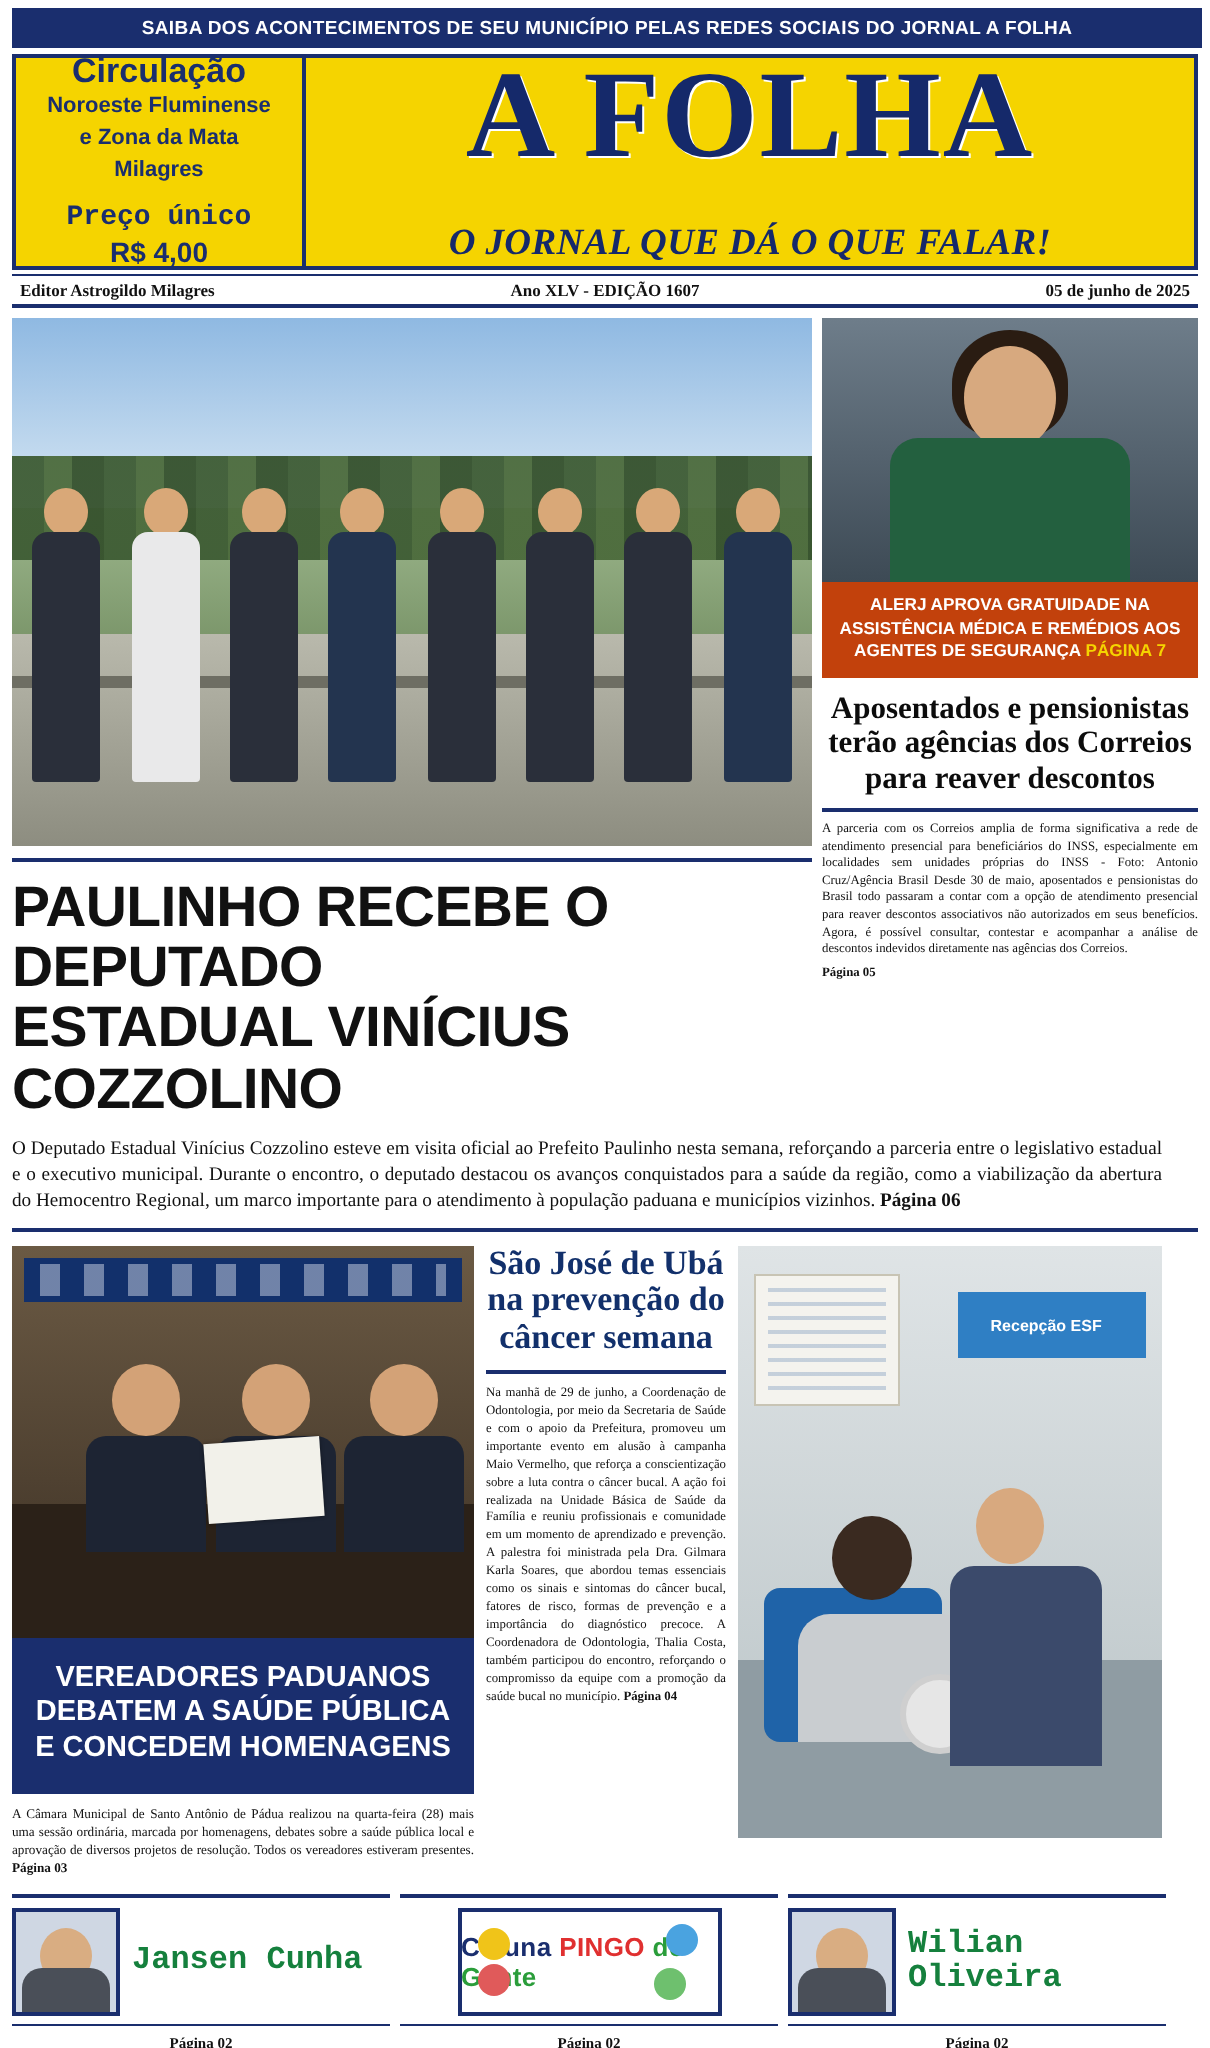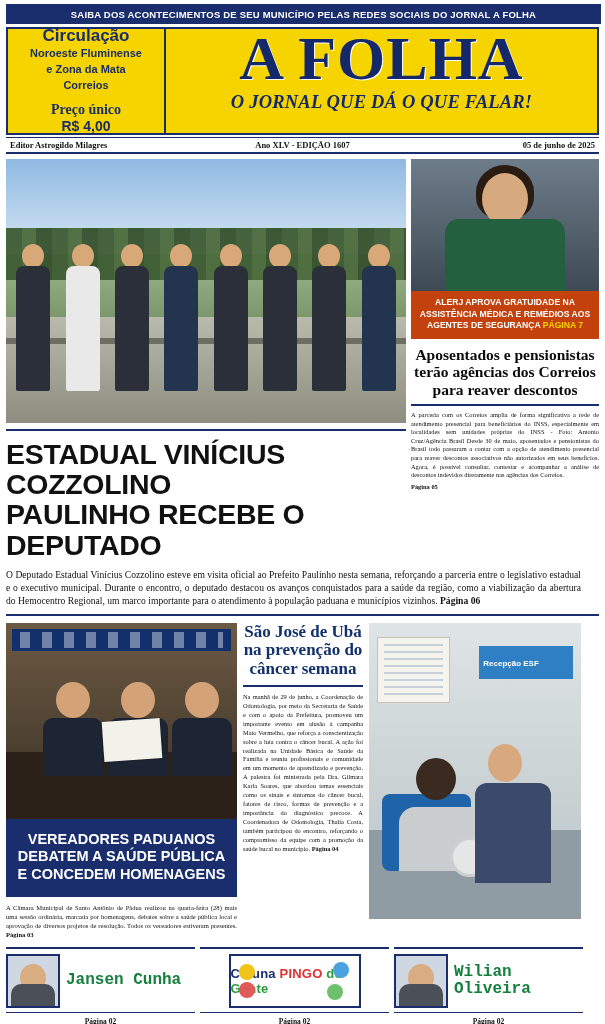--- a/index.html
+++ b/index.html
@@ -30,21 +30,21 @@
   }
 
   
   .masthead {
     display: flex;
     margin: 3px 6px 0 6px;
     border: 0;
     height: 108px;
   }
   .mast-left {
-    width: 160px;
+    width: 147px;
     background: #f5d400;
     border: 2px solid #1a2e6e;
     display: flex; flex-direction: column;
     align-items: center; justify-content: center;
     text-align: center;
     color: #1a2e6e;
     padding: 3px;
   }
   .mast-left .circ {
     font-family: "Liberation Sans", sans-serif;
@@ -59,39 +59,39 @@
     line-height: 1.25;
     margin-top: 2px;
   }
   .mast-left .rule {
     width: 88%;
     height: 2px;
     background: #1a2e6e;
     margin: 6px 0 4px 0;
   }
   .mast-left .preco {
-    font-family: Liberation Serif, serif;
+    font-family: Liberation Mono, monospace;
     font-weight: bold;
     font-size: 14px;
     line-height: 1.1;
   }
   .mast-left .price {
     font-family: "Liberation Sans", sans-serif;
     font-weight: bold;
     font-size: 14px;
     line-height: 1.2;
   }
 
   .mast-right {
     flex: 1;
     background: #f5d400;
     border: 2px solid #1a2e6e;
     border-left: 0;
     display: flex; flex-direction: column;
-    align-items: center; justify-content: flex-start;
+    align-items: center; justify-content: space-between;
     color: #1a2e6e;
     position: relative;
   }
   .logo-title {
     font-family: "Liberation Serif", serif;
     font-weight: bold;
     font-size: 62px;
     line-height: 0.95;
     letter-spacing: 1px;
     color: #15296a;
@@ -266,21 +266,21 @@
   }
   .col-b .body-text .pg{ font-weight:bold; }
 
   .photo-clinic {
     width:100%; height:296px; position:relative; overflow:hidden;
     background: linear-gradient(#dfe4e6, #b9c3c6);
   }
   .photo-clinic .wallboard { position:absolute; left:4%; top:5%; width:34%; height:22%; background:#f4f3ee; border:1px solid #c8c4b4; }
   .photo-clinic .wallboard::after{content:""; position:absolute; inset:6px; background:repeating-linear-gradient(#b9c7d6 0 2px, transparent 2px 7px); opacity:.8;}
   .photo-clinic .sign { position:absolute; right:4%; top:8%; width:44%; height:11%; background:#2f7fc4; }
-  .photo-clinic .sign span { color:#fff; font-family:"Liberation Sans",sans-serif; font-size:8px; font-weight:bold; position:absolute; left:4px; top:50%; transform:translateY(-50%); }
+  .photo-clinic .sign span { color:#fff; font-family:"Liberation Sans",sans-serif; font-size:8px; font-weight:bold; position:absolute; left:16px; top:50%; transform:translateY(-50%); }
   .photo-clinic .counter { position:absolute; left:0; right:0; bottom:0; height:30%; background:#8f9ca3; }
   .photo-clinic .chairblue { position:absolute; left:6%; bottom:16%; width:42%; height:26%; background:#1f63a8; border-radius:8px; }
   .photo-clinic .patient-h { position:absolute; left:22%; bottom:40%; width:40px; height:42px; border-radius:50%; background:#3a2a20; }
   .photo-clinic .patient-b { position:absolute; left:14%; bottom:16%; width:88px; height:64px; border-radius:16px 16px 0 0; background:#c9cdd0; }
   .photo-clinic .nurse-h { position:absolute; left:56%; bottom:46%; width:34px; height:38px; border-radius:50%; background:#d8a97f; }
   .photo-clinic .nurse-b { position:absolute; left:50%; bottom:12%; width:76px; height:100px; border-radius:12px 12px 0 0; background:#3b4a6b; }
   .photo-clinic .fan { position:absolute; left:38%; bottom:14%; width:40px; height:40px; border-radius:50%; background:#e6e6e6; border:3px solid #cfcfcf; }
 
   
   .bottom { display:flex; margin-top: 7px; gap:5px; align-items:stretch; }
@@ -329,21 +329,21 @@
 
   <div class="topbar">
     <span>SAIBA DOS ACONTECIMENTOS DE SEU MUNICÍPIO PELAS REDES SOCIAIS DO JORNAL A FOLHA</span>
   </div>
 
   <div class="masthead">
     <div class="mast-left">
       <div class="circ">Circulação</div>
       <div class="reg">Noroeste Fluminense</div>
       <div class="reg">e Zona da Mata</div>
-      <div class="reg">Correios</div>
+      <div class="reg">Milagres</div>
       <div class="rule"></div>
       <div class="preco">Preço único</div>
       <div class="price">R$ 4,00</div>
     </div>
     <div class="mast-right">
       <div class="logo-title">A FOLHA</div>
       <div class="logo-sub">O JORNAL QUE DÁ O QUE FALAR!</div>
     </div>
   </div>
 
@@ -393,22 +393,22 @@
                 <div class="body"></div>
               </div>
             <div class="p f">
                 <div class="head"></div>
                 <div class="body"></div>
               </div>
           </div>
         </div>
         <div class="main-rule"></div>
         <div class="headline">
+          <div>PAULINHO RECEBE O DEPUTADO</div>
           <div>ESTADUAL VINÍCIUS COZZOLINO</div>
-          <div>PAULINHO RECEBE O DEPUTADO</div>
         </div>
       </div>
 
       <div class="hero-side">
         <div class="side-photo">
           <div class="woman-hair"></div>
           <div class="woman-head"></div>
           <div class="woman-body"></div>
         </div>
         <div class="side-caption">

